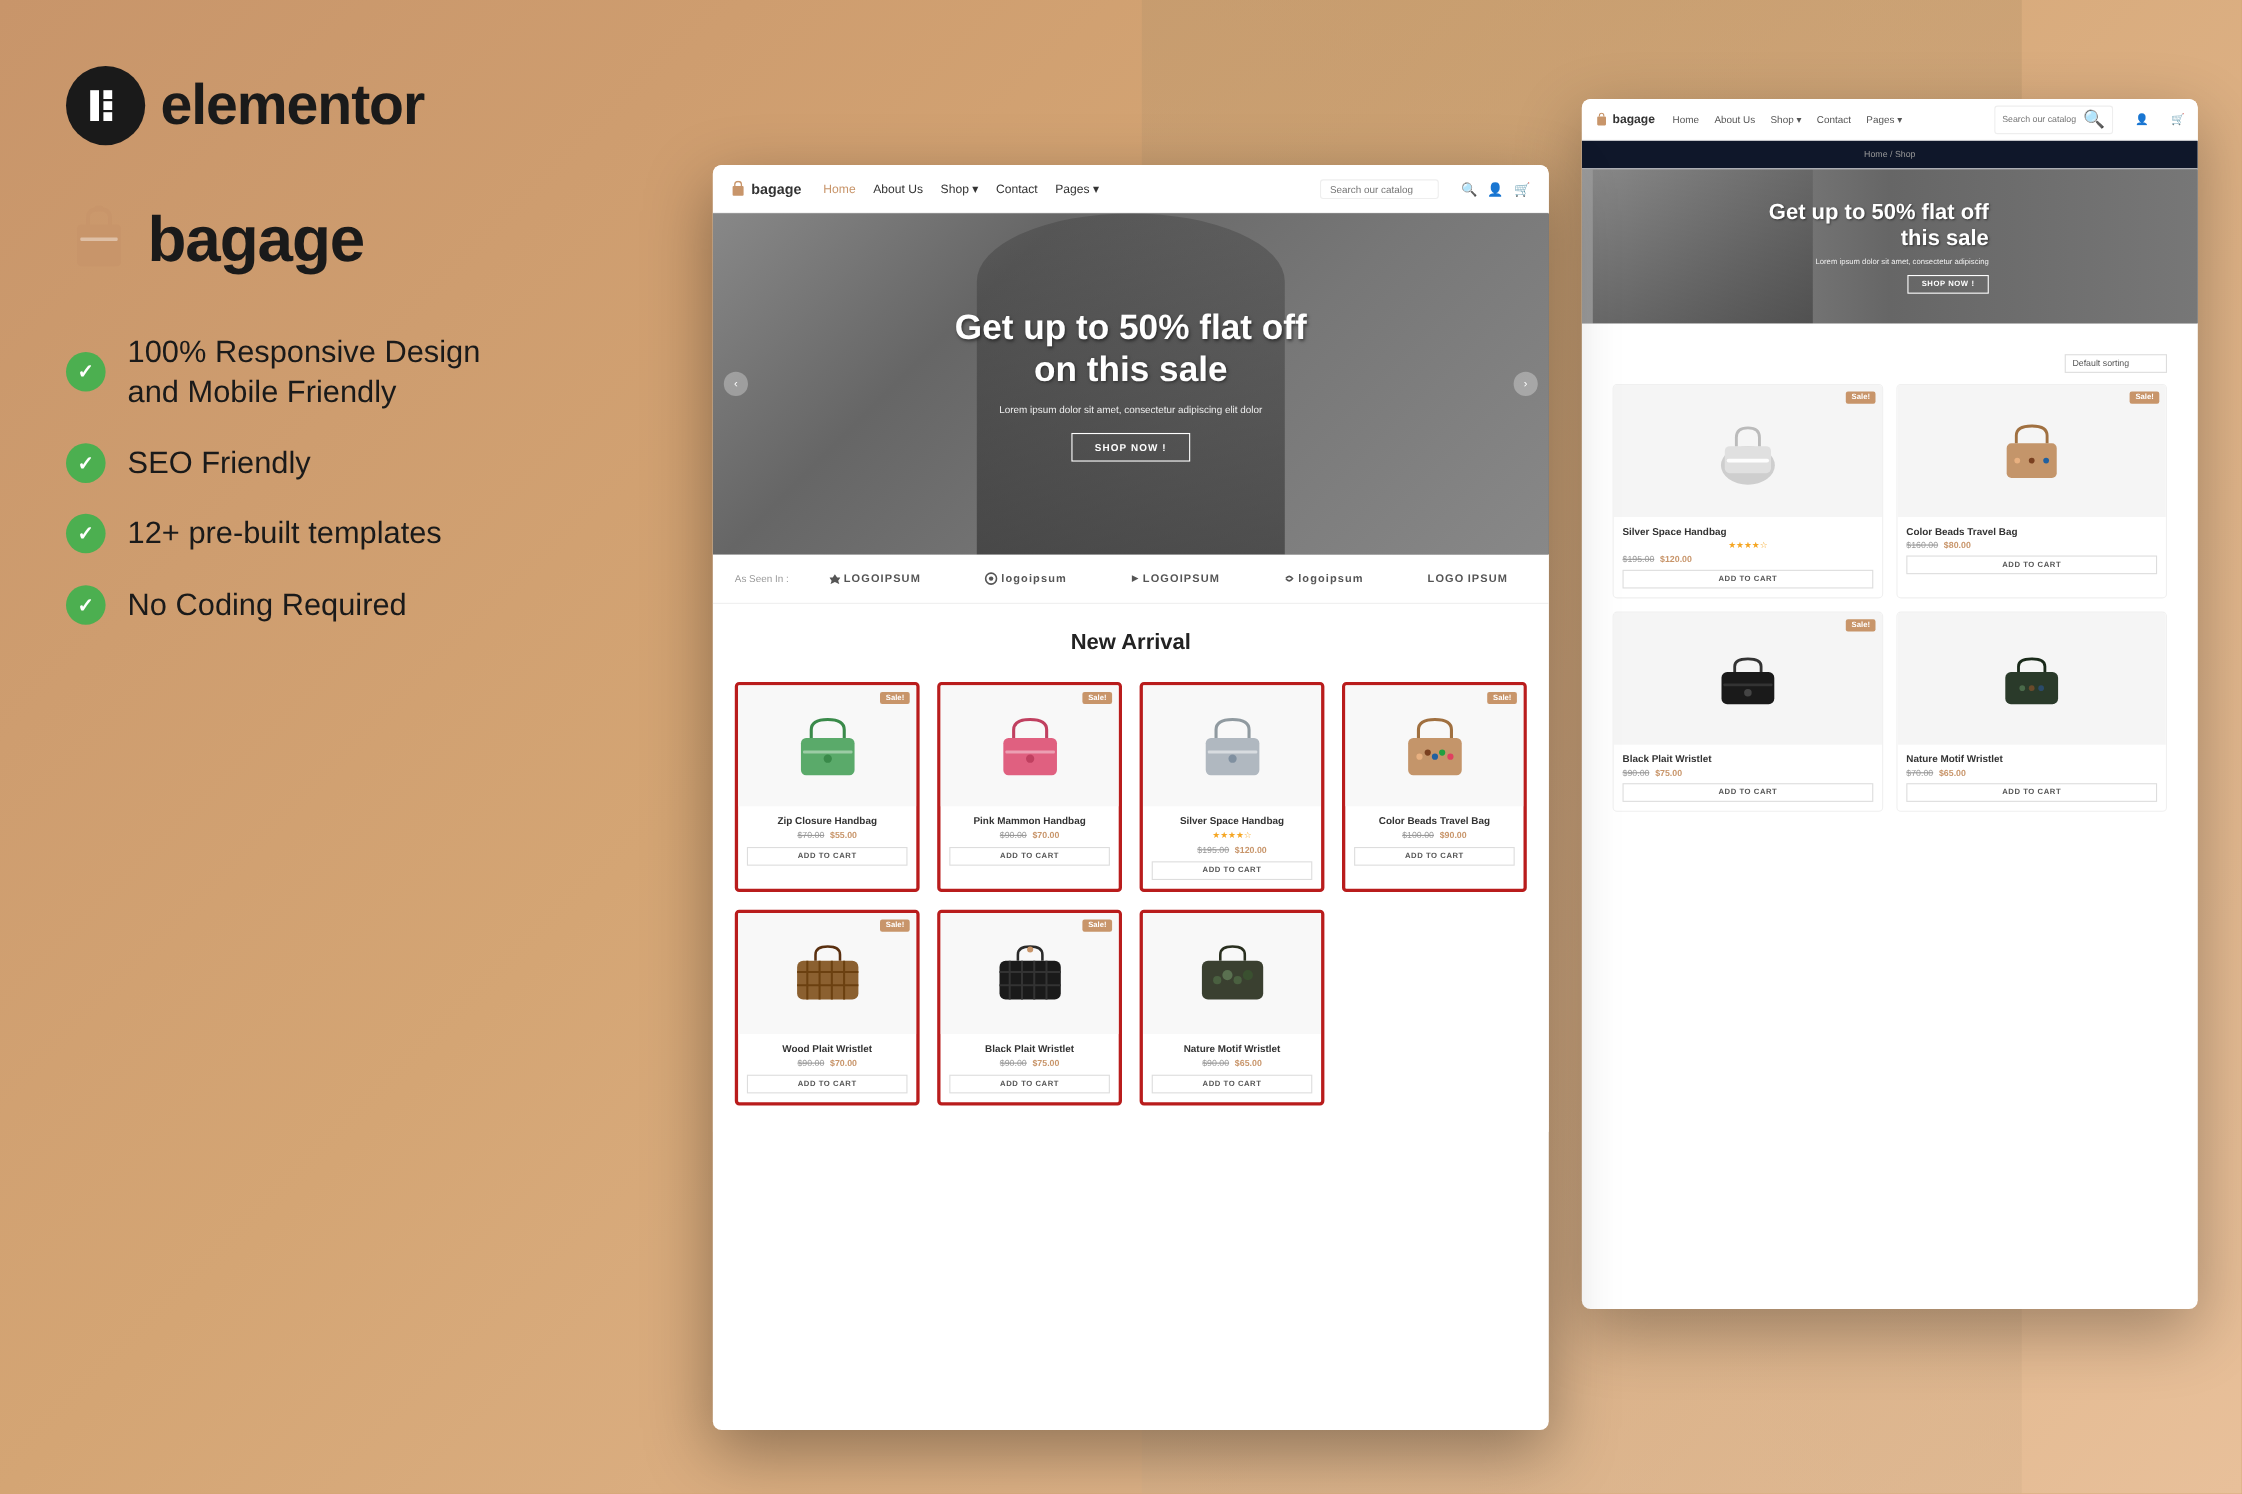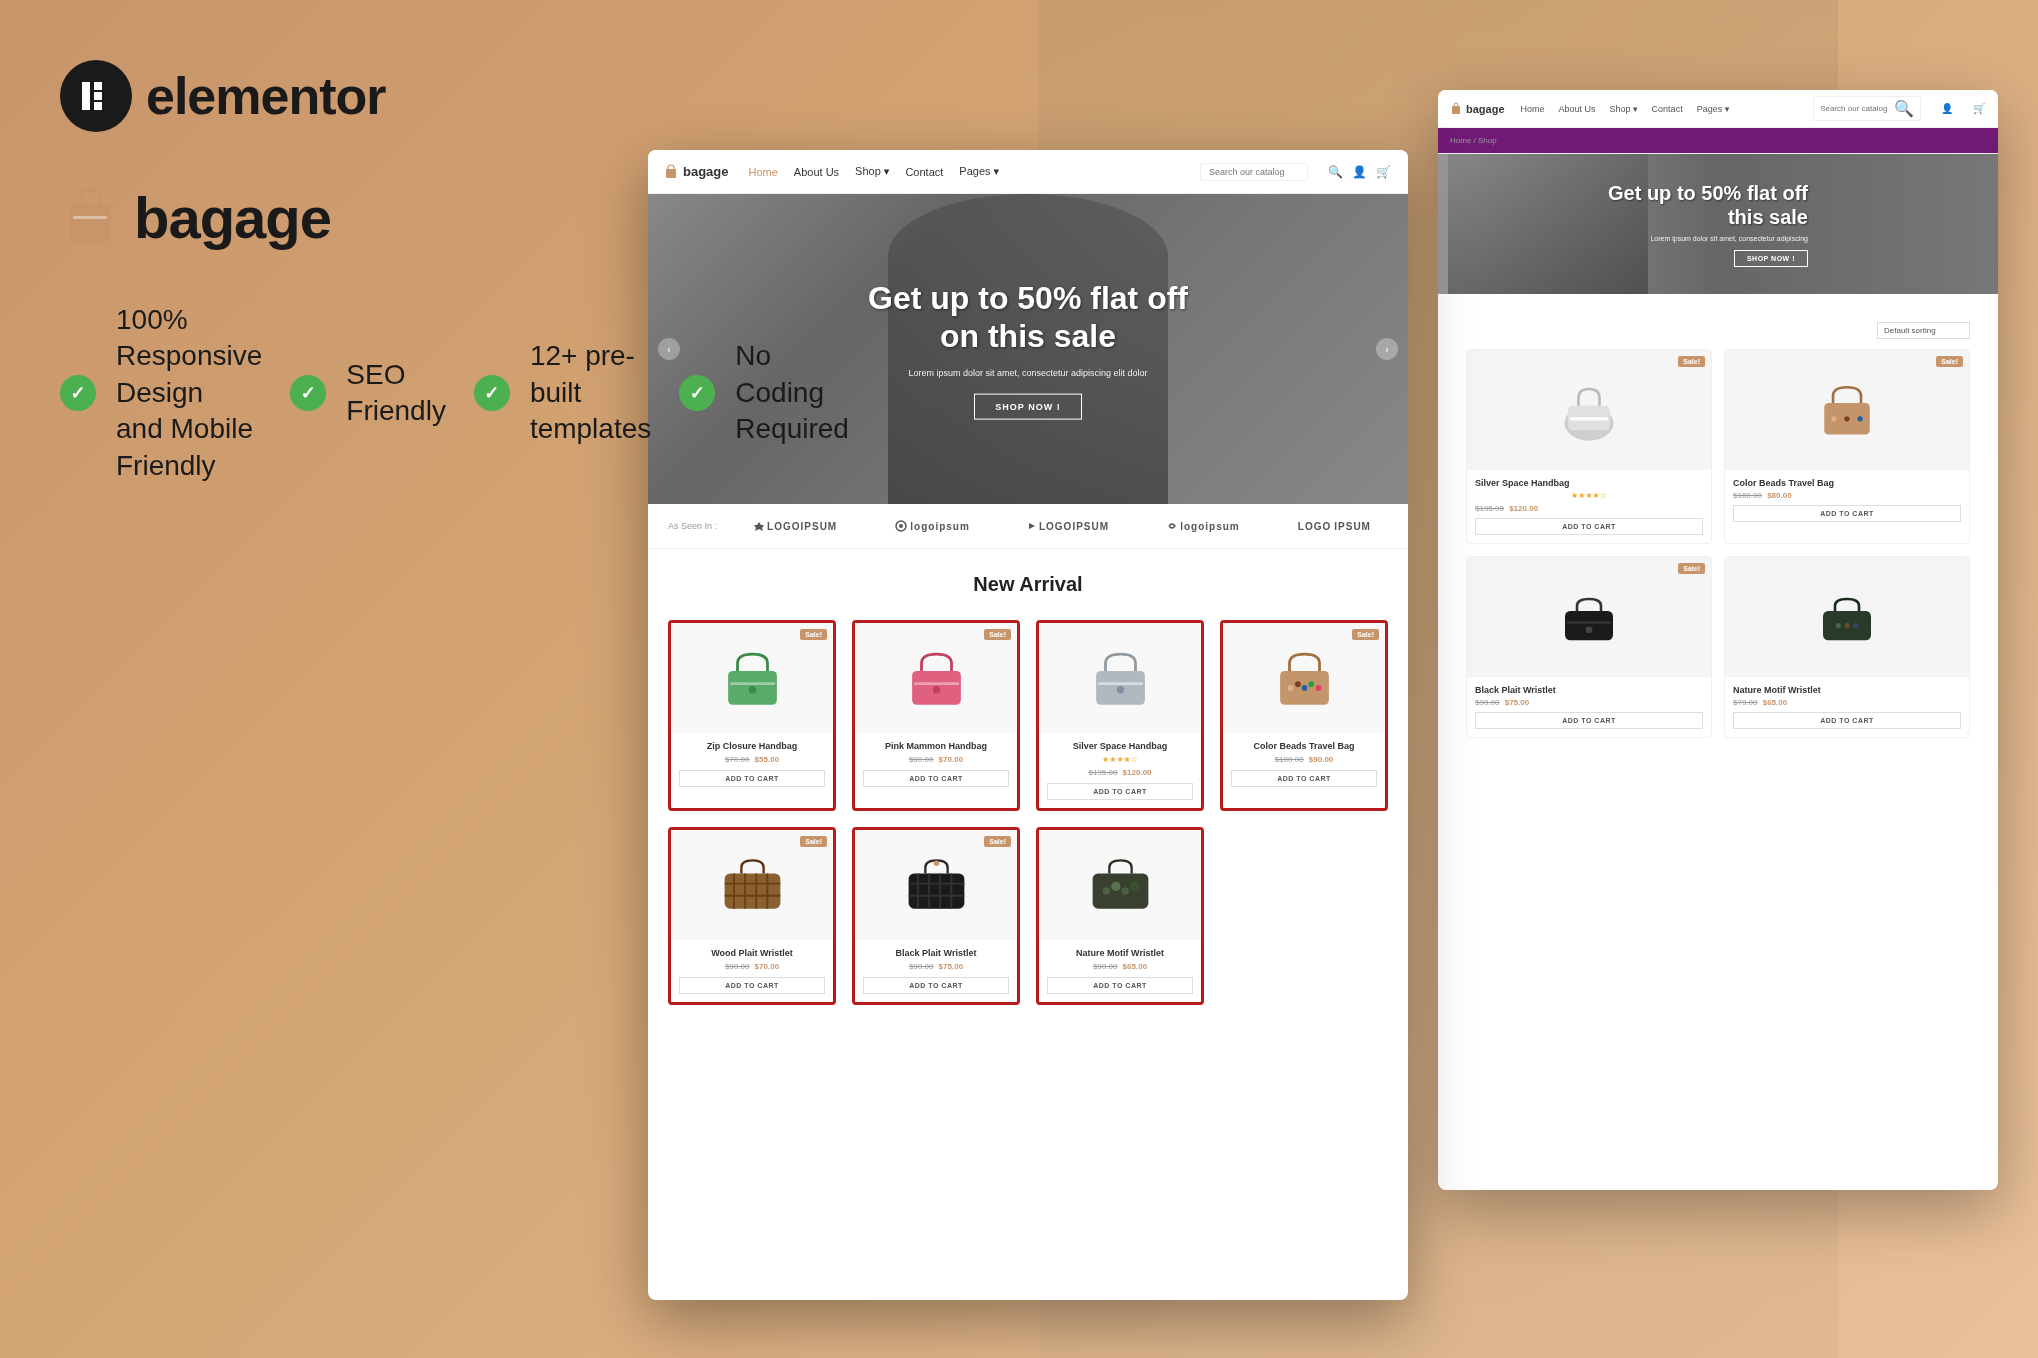--- a/index.html
+++ b/index.html
@@ -90,21 +90,21 @@
       font-size: 58px;
       font-weight: 700;
       color: #1a1a1a;
       letter-spacing: -1px;
     }
 
     
     .features-list {
       list-style: none;
       display: flex;
-      flex-direction: row;
+      flex-direction: column;
       gap: 28px;
     }
 
     .feature-item {
       display: flex;
       align-items: center;
       gap: 20px;
     }
 
     .check-icon {
@@ -495,24 +495,25 @@
     .back-nav-search input {
       border: none;
       outline: none;
       font-size: 8px;
       color: #999;
       width: 70px;
     }
 
     .breadcrumb-bar {
       padding: 8px 12px;
-      background: #701a75;
+      background: #0f172a;
       border-bottom: 1px solid #eee;
       font-size: 8px;
       color: #999;
+      text-align: center;
     }
 
     .hero-back {
       height: 140px;
       background: linear-gradient(to right, #888, #666);
       display: flex;
       align-items: center;
       justify-content: center;
       position: relative;
       overflow: hidden;

